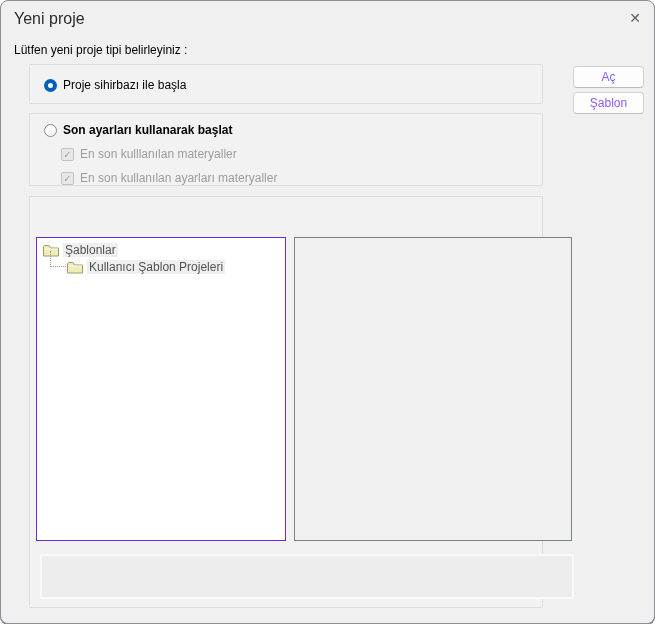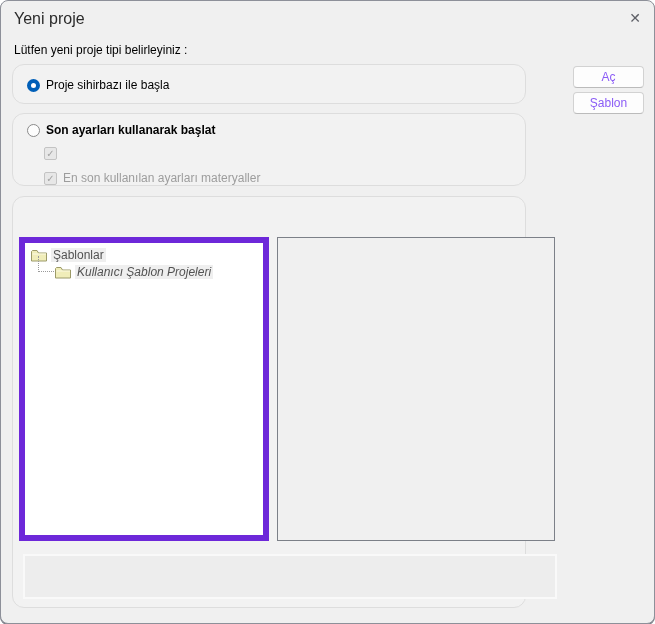--- a/index.html
+++ b/index.html
@@ -12,49 +12,49 @@
   .titlebar { position:absolute; left:0; top:0; width:100%; height:32px; }
   .title { position:absolute; left:13px; top:9px; font-size:16px; color:#2b2b2b; }
   .close-btn {
     position:absolute; right:9px; top:7px; width:20px; height:20px;
     background:transparent; border:none; cursor:pointer;
     font-size:14px; color:#5d5f66; line-height:20px; text-align:center; padding:0;
     font-family:"DejaVu Sans", sans-serif; font-weight:300;
   }
   .instruction { position:absolute; left:13px; top:42px; color:#000; }
 
-  .groupbox { position:absolute; left:11px; width:514px; background:#f2f2f2; border:1px solid #dddddd; border-radius:12px; }
+  .groupbox { position:absolute; left:28px; width:514px; background:#f2f2f2; border:1px solid #dddddd; border-radius:1px; }
   .group-wizard   { top:63px;  height:40px; }
   .group-last     { top:112px; height:73px; }
   .group-template { top:195px; height:412px; }
 
   .radio-row { position:absolute; display:flex; align-items:center; gap:6px; cursor:default; }
   .radio { width:13px; height:13px; border-radius:50%; flex:0 0 13px; }
   .radio.on  { background:#ffffff; border:4px solid #005fb8; }
   .radio.off { background:#fdfdfd; border:1px solid #8a8a8a; }
   .radio-label { color:#000; white-space:nowrap; }
 
   .check-row { position:absolute; display:flex; align-items:center; gap:6px; }
   .checkbox {
     width:13px; height:13px; border-radius:2px; background:#e7e7e7; border:1px solid #c3c3c3;
     color:#a3a3a3; font-size:10px; line-height:11px; text-align:center; flex:0 0 13px;
   }
   .check-label { color:#9d9d9d; white-space:nowrap; }
 
   .tree-panel {
     position:absolute; left:6px; top:40px; width:250px; height:304px;
-    background:#ffffff; border:6px solid #6d28d9; overflow:hidden;
+    background:#ffffff; border:1px solid #6d28d9; overflow:hidden;
   }
   .preview-panel {
     position:absolute; left:264px; top:40px; width:278px; height:304px;
     background:#f0f0f0; border:1px solid #7c8088;
   }
   .tree-item { position:absolute; display:flex; align-items:center; gap:4px; height:16px; cursor:default; }
   .tree-item-root  { left:6px;  top:4px;  }
-  .tree-item-child { left:30px; top:21px;font-style:italic; }
+  .tree-item-child { left:30px; top:21px; }
   .tree-label { background:#efefef; color:#525252; padding:0 2px; white-space:nowrap; }
   .tree-connector {
     position:absolute; left:13px; top:13px; width:16px; height:16px;
     border-left:1px dotted #9a9a9a; border-bottom:1px dotted #9a9a9a;
   }
   .folder-icon { width:16px; height:13px; flex:0 0 16px; }
 
   .status-well {
     position:absolute; left:10px; top:357px; width:534px; height:45px;
     background:#ededed; border:2px solid #f9f9f9;
@@ -88,20 +88,21 @@
     </div>
   </div>
 
   <div class="groupbox group-last">
     <div class="radio-row" style="left:14px; top:9px;font-weight:bold;">
       <span class="radio off"></span>
       <span class="radio-label">Son ayarları kullanarak başlat</span>
     </div>
     <div class="check-row" style="left:31px; top:33px;">
       <span class="checkbox">✓</span>
+      <span class="check-label">En son kulllanılan materyaller</span>
     </div>
     <div class="check-row" style="left:31px; top:57px;">
       <span class="checkbox">✓</span>
       <span class="check-label">En son kullanılan ayarları materyaller</span>
     </div>
   </div>
 
   <div class="groupbox group-template">
 
     <div class="tree-panel">

